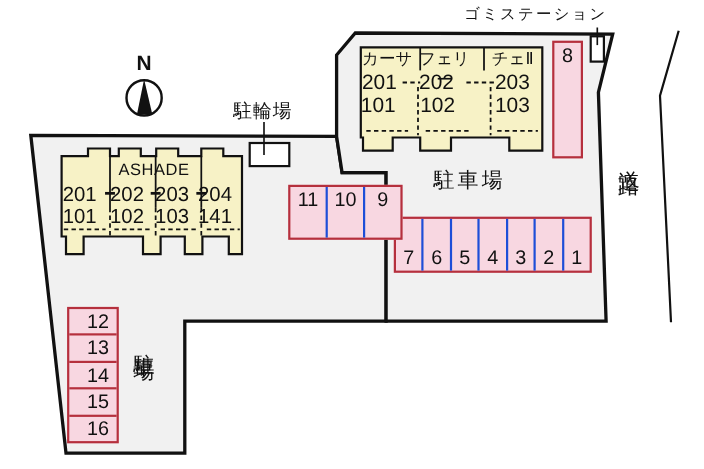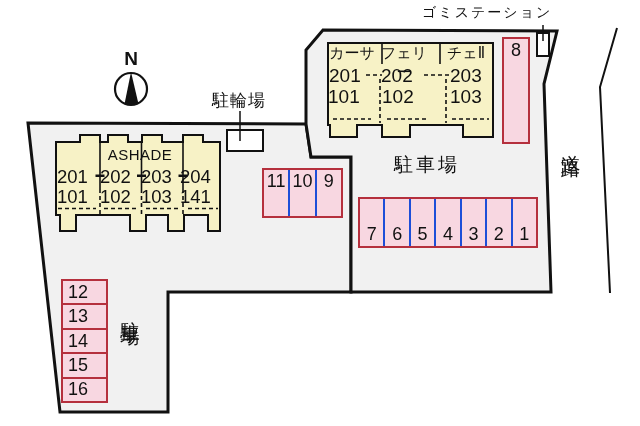--- a/index.html
+++ b/index.html
@@ -15,21 +15,21 @@
   .ddash{stroke:#111;stroke-width:1.6;stroke-dasharray:4 3;fill:none}
   .lbl{position:absolute;line-height:1.05;white-space:nowrap;z-index:3}
   .vert{writing-mode:vertical-rl;letter-spacing:3px}
   .stalls{position:absolute;display:flex;border:2px solid #b5303d;background:#f8d7e1;
           box-sizing:border-box;z-index:2}
   .stalls .cell{flex:1;display:flex;justify-content:center;font-size:18px;color:#111}
   .row .cell + .cell{border-left:2px solid #1d4ed8}
   .bottomnum .cell{align-items:flex-end;padding-bottom:1px}
   .topnum .cell{align-items:flex-start;padding-top:1px}
   .col{flex-direction:column}
-  .col .cell{flex:1;justify-content:flex-start;align-items:center;padding-left:5px}
+  .col .cell{flex:1;justify-content:flex-start;align-items:center;padding-left:16px}
   .col .cell + .cell{border-top:2px solid #b5303d}
   .unitnum{position:absolute;width:42px;text-align:left;font-size:18.5px;z-index:3}
   .bname{position:absolute;text-align:center;font-size:15px;z-index:3}
 </style>
 </head>
 <body>
 
 <div class="stage">
 
   <svg class="layer" width="640" height="426" viewBox="0 0 640 426">
@@ -96,21 +96,21 @@
         <span>3</span>
       </div>
     <div class="cell">
         <span>2</span>
       </div>
     <div class="cell">
         <span>1</span>
       </div>
   </div>
 
-  <div class="stalls row topnum" style="left:262px;top:168px;width:81px;height:50px">
+  <div class="stalls row topnum" style="left:262px;top:168px;width:104px;height:50px">
     <div class="cell">
         <span>11</span>
       </div>
     <div class="cell">
         <span>10</span>
       </div>
     <div class="cell">
         <span>9</span>
       </div>
   </div>

